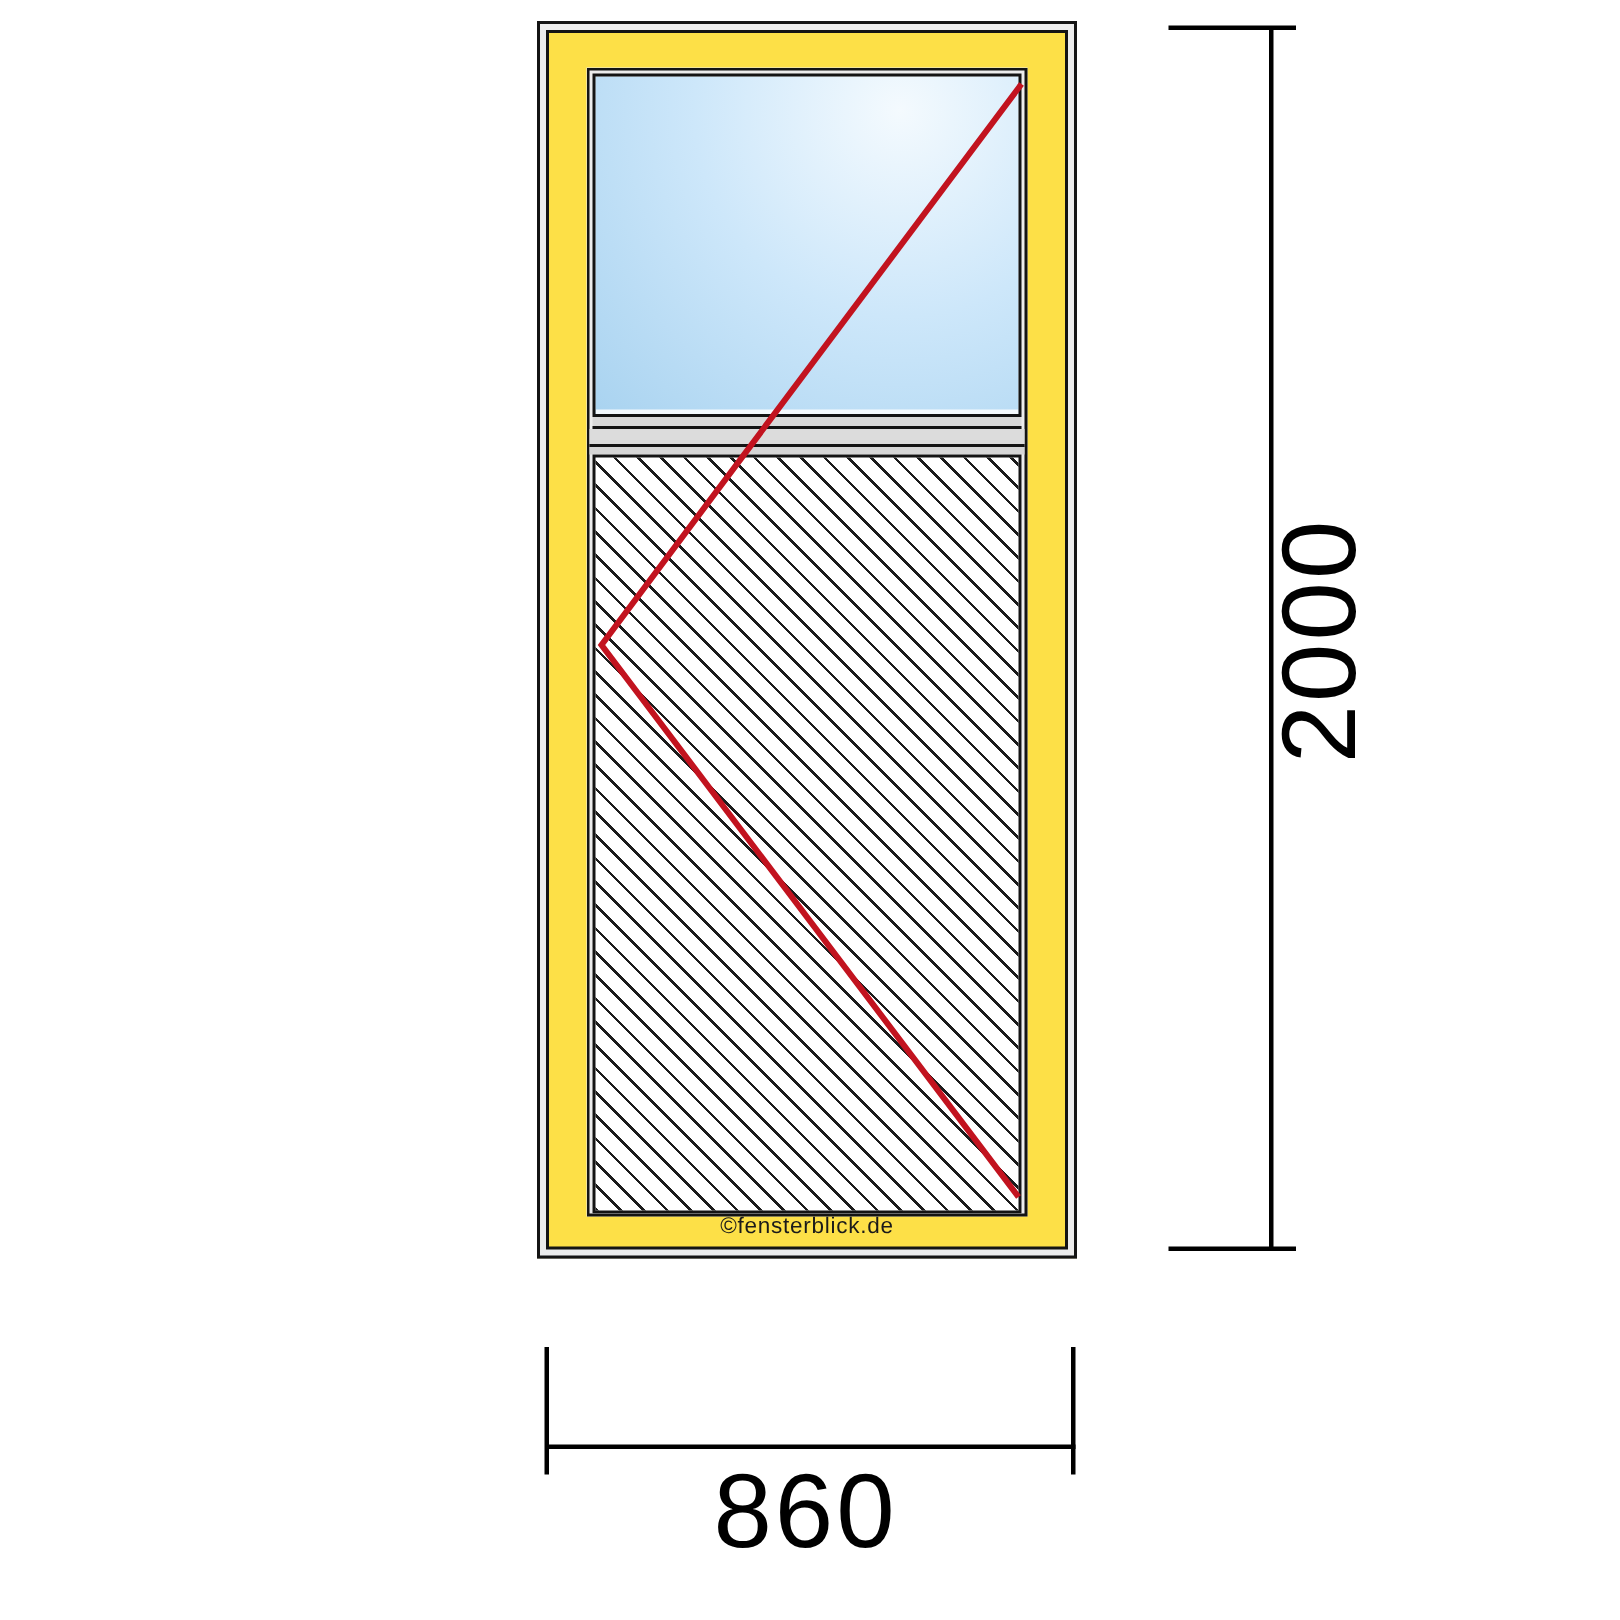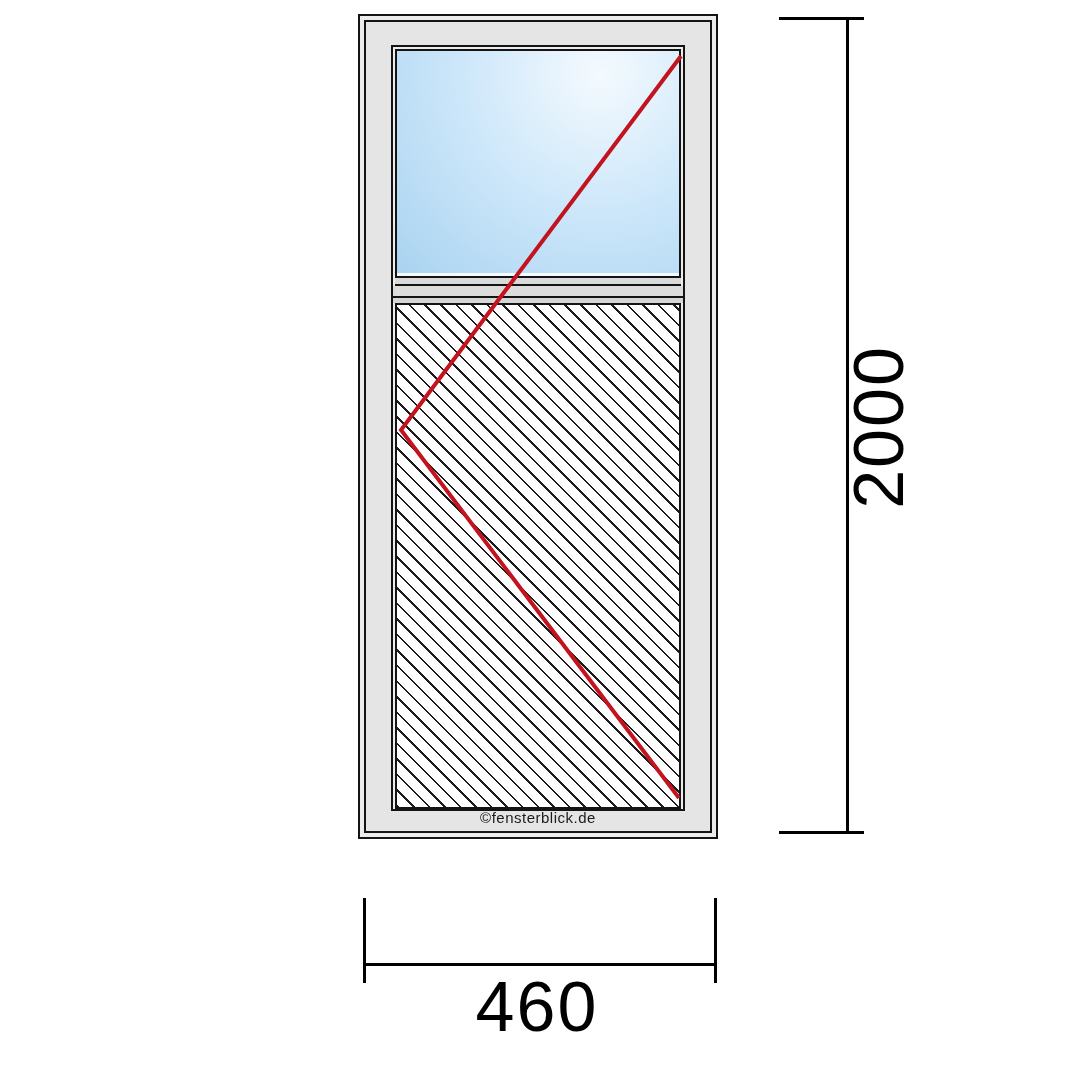--- a/index.html
+++ b/index.html
@@ -14,21 +14,21 @@
     height: 1080px;
     background: #ffffff;
     overflow: hidden;
   }
 
   
   .window {
     position: absolute;
     left: 358px; top: 14px;
     width: 360px; height: 825px;
-    background: #e5e5e5;
+    background: #fde047;
     box-shadow:
       inset 0 0 0 2px #141414,
       inset 0 0 0 6px #ececec,
       inset 0 0 0 8px #141414;
   }
   .opening {
     position: absolute;
     left: 33px; top: 31px;
     width: 294px; height: 766px;
     background: #ececec;
@@ -143,15 +143,15 @@
   </svg>
 
   <div class="dim dim-v-line"></div>
   <div class="dim dim-v-tick-t"></div>
   <div class="dim dim-v-tick-b"></div>
   <div class="dim-label dim-label-height">2000</div>
 
   <div class="dim dim-h-line"></div>
   <div class="dim dim-h-tick-l"></div>
   <div class="dim dim-h-tick-r"></div>
-  <div class="dim-label dim-label-width">460</div>
+  <div class="dim-label dim-label-width">860</div>
 
 </div>
 
 </body></html>

